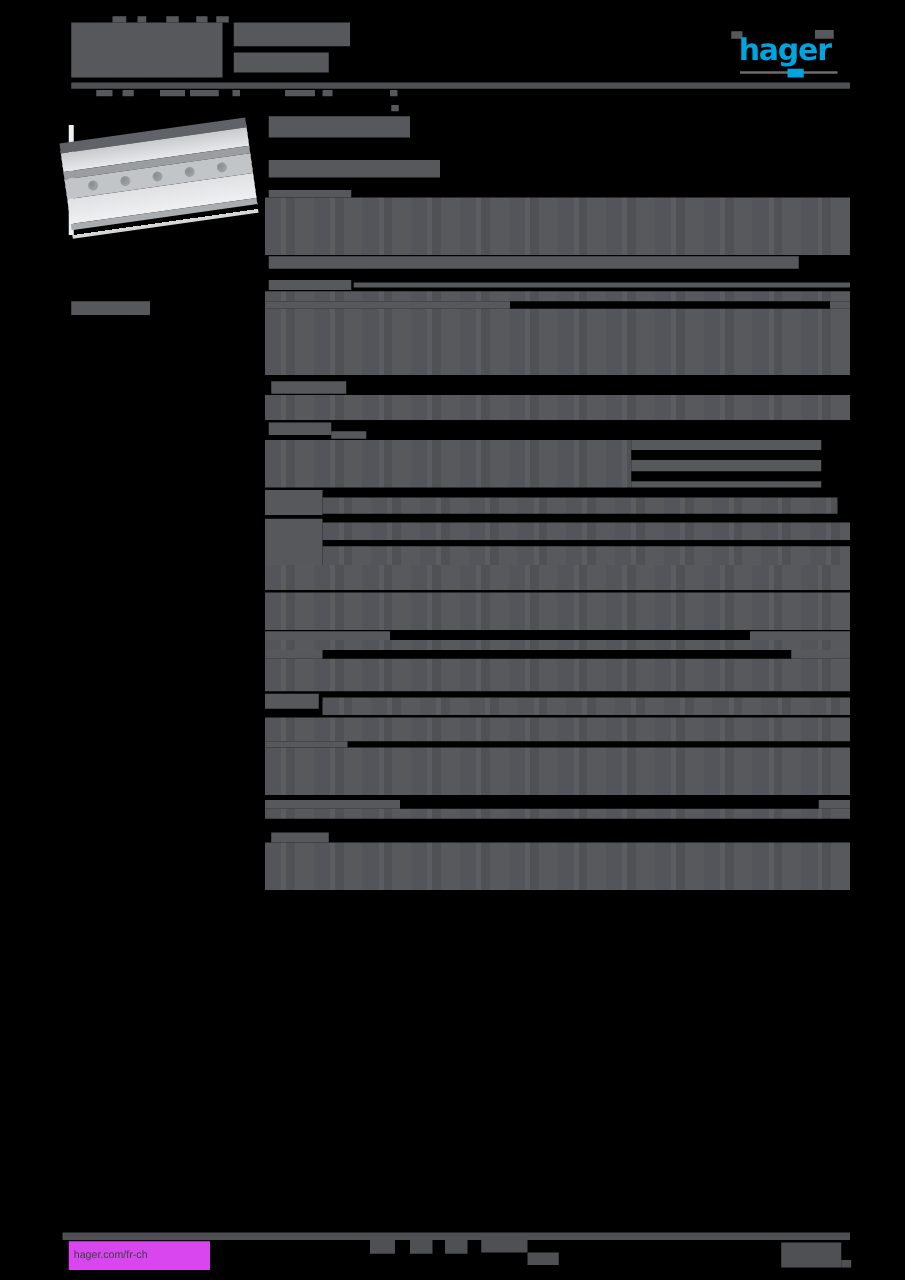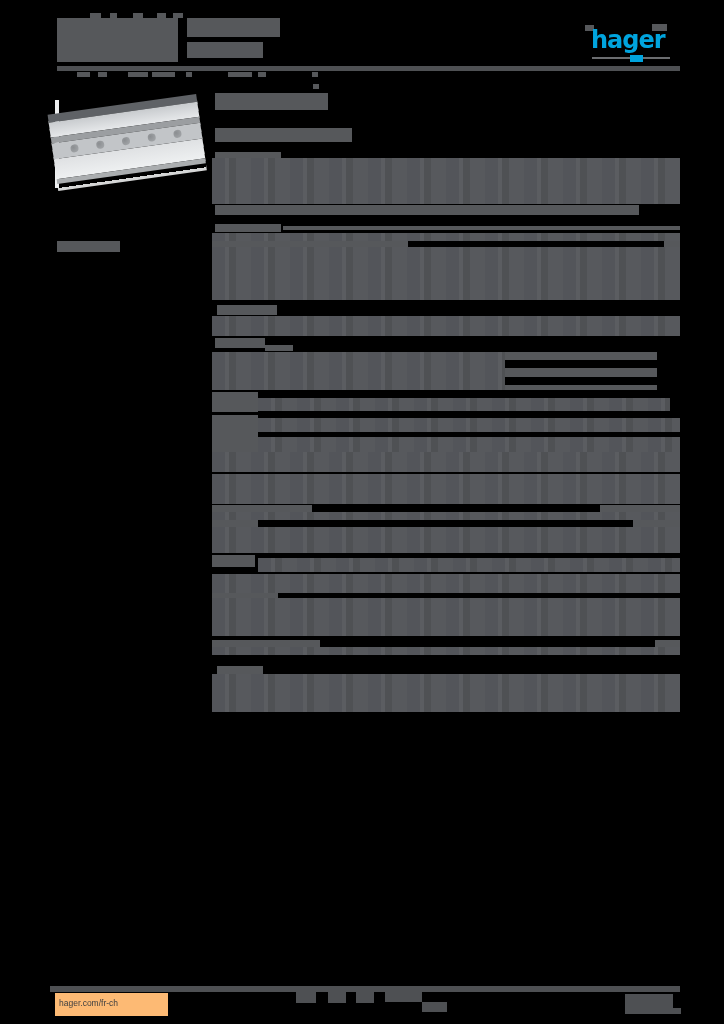--- a/index.html
+++ b/index.html
@@ -22,21 +22,21 @@
   .photo .r1{height:8px;background:#5F6266;}
   .photo .r2{height:15px;background:linear-gradient(#c8cbce,#e6e8ea);}
   .photo .r3{height:6px;background:#9B9EA1;}
   .photo .r4{height:16px;background:#C2C5C8;position:relative;}
   .photo .r5{height:20px;background:linear-gradient(#dfe1e3,#eef0f1);}
   .photo .r6{height:5px;background:#AAADAF;}
   .hole{position:absolute;top:4px;width:8px;height:8px;border-radius:50%;
         background:radial-gradient(circle at 35% 35%,#8B8E91,#a7aaad);}
   .sliverL{position:absolute;left:55px;top:100px;width:4px;height:88px;background:#EEF0F1;}
   
-  .fwhite{position:absolute;left:55px;top:993px;width:113px;height:23px;background:#fdba74;}
+  .fwhite{position:absolute;left:55px;top:993px;width:113px;height:23px;background:#d946ef;}
   .furl{position:absolute;left:4px;top:5px;font-size:8.5px;color:#3C3E40;letter-spacing:0;}
 </style>
 </head>
 <body>
 
 <div id="canvas">
 
   <div>
     <i class="tooth" style="left:90px;width:11px"></i>
     <i class="tooth" style="left:110px;width:7px"></i>

